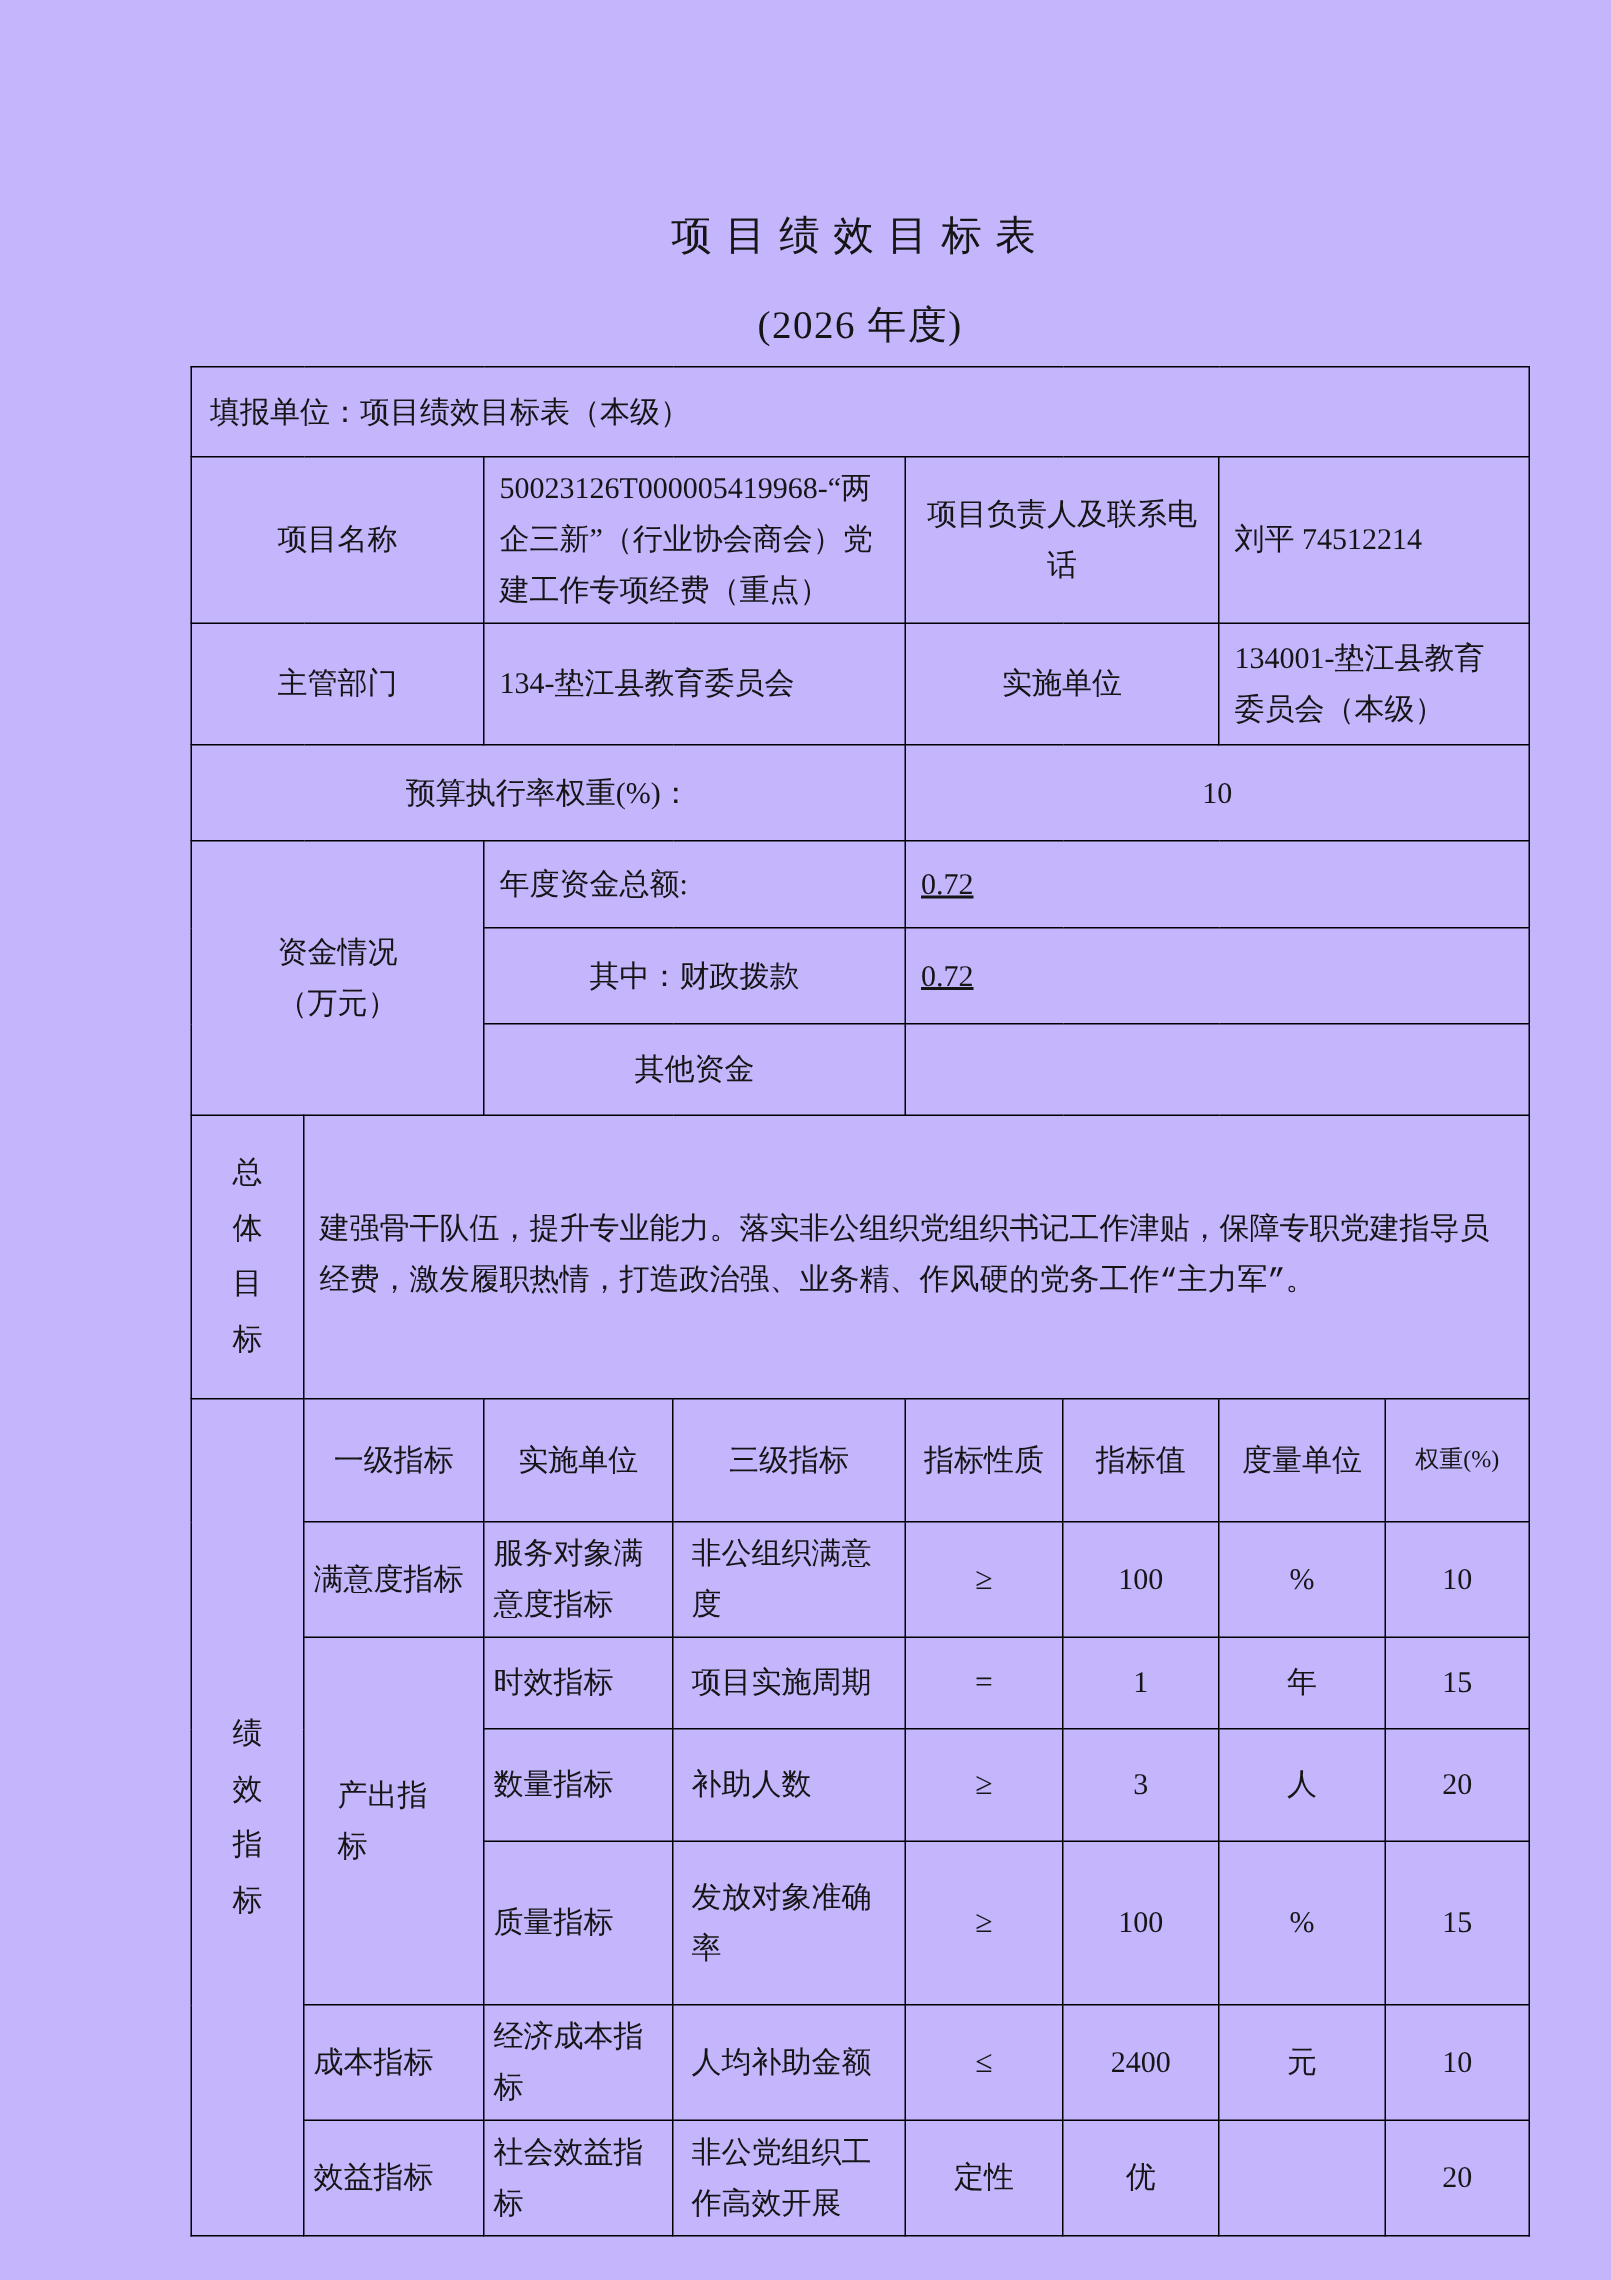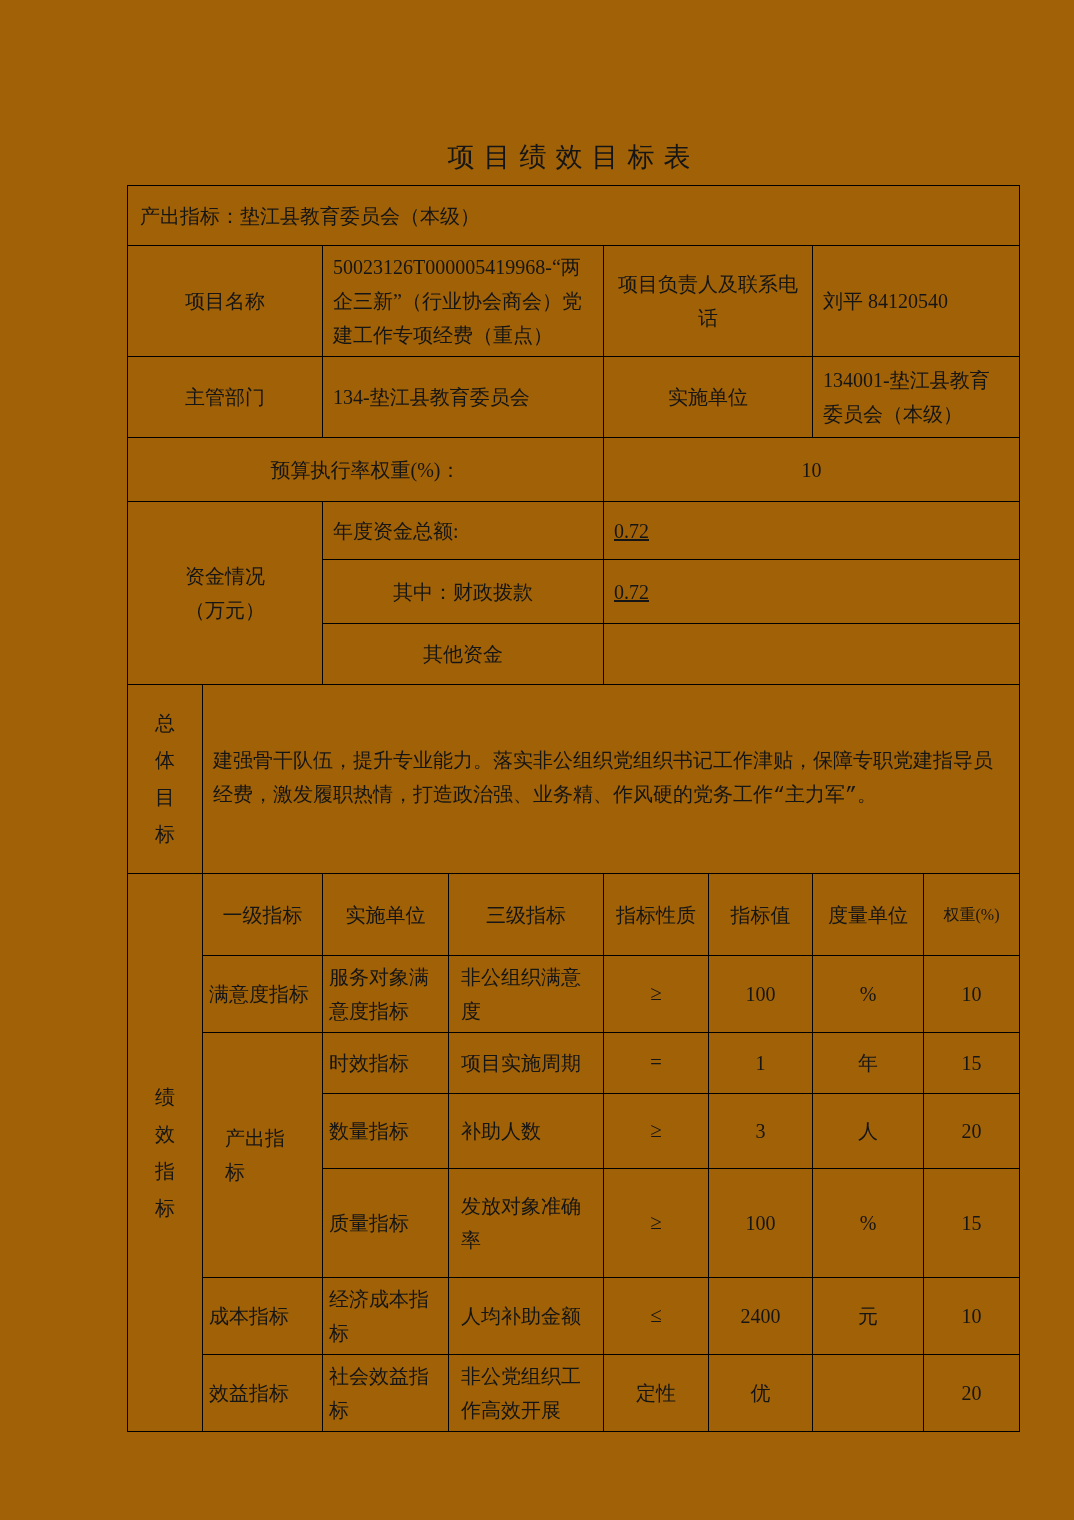--- a/index.html
+++ b/index.html
@@ -12,21 +12,21 @@
     height: 1520px;
     overflow: hidden;
     font-family: "Liberation Serif", "DejaVu Serif", serif;
     color: #151515;
   }
   .doc {
     box-sizing: border-box;
     width: 1074px;
     height: 1520px;
     padding-top: 144px;
-    background: #a16207;
+    background: #c4b5fd;
   }
   .content {
     width: 893px;
     margin-left: 127px;
   }
   .title {
     text-align: center;
     font-size: 27px;
     line-height: 1;
     letter-spacing: 9px;
@@ -73,43 +73,44 @@
   }
   .sym { font-size: 21px; }
 </style>
 </head>
 <body>
 
 <div class="doc">
   <div class="content">
 
     <div class="title">项目绩效目标表</div>
+    <div class="subtitle">(2026 年度)</div>
 
     <table class="main">
       <colgroup>
         <col style="width:75px">
           <col style="width:120px">
           <col style="width:126px">
           <col style="width:155px">
         <col style="width:105px">
           <col style="width:104px">
           <col style="width:111px">
           <col style="width:96px">
       </colgroup>
 
       <tbody>
           <tr style="height:60px">
-        <td colspan="8" class="al" style="padding-left:12px">产出指标：垫江县教育委员会（本级）</td>
+        <td colspan="8" class="al" style="padding-left:12px">填报单位：项目绩效目标表（本级）</td>
       </tr>
 
       <tr style="height:111px">
         <td colspan="2" class="ac">项目名称</td>
         <td colspan="2" class="al">50023126T000005419968-“两企三新”（行业协会商会）党建工作专项经费（重点）</td>
         <td colspan="2" class="ac">项目负责人及联系电话</td>
-        <td colspan="2" class="al">刘平 84120540</td>
+        <td colspan="2" class="al">刘平 74512214</td>
       </tr>
 
       <tr style="height:81px">
         <td colspan="2" class="ac">主管部门</td>
         <td colspan="2" class="al">134-垫江县教育委员会</td>
         <td colspan="2" class="ac">实施单位</td>
         <td colspan="2" class="al impl-val">134001-垫江县教育委员会（本级）</td>
       </tr>
 
       <tr style="height:64px">

